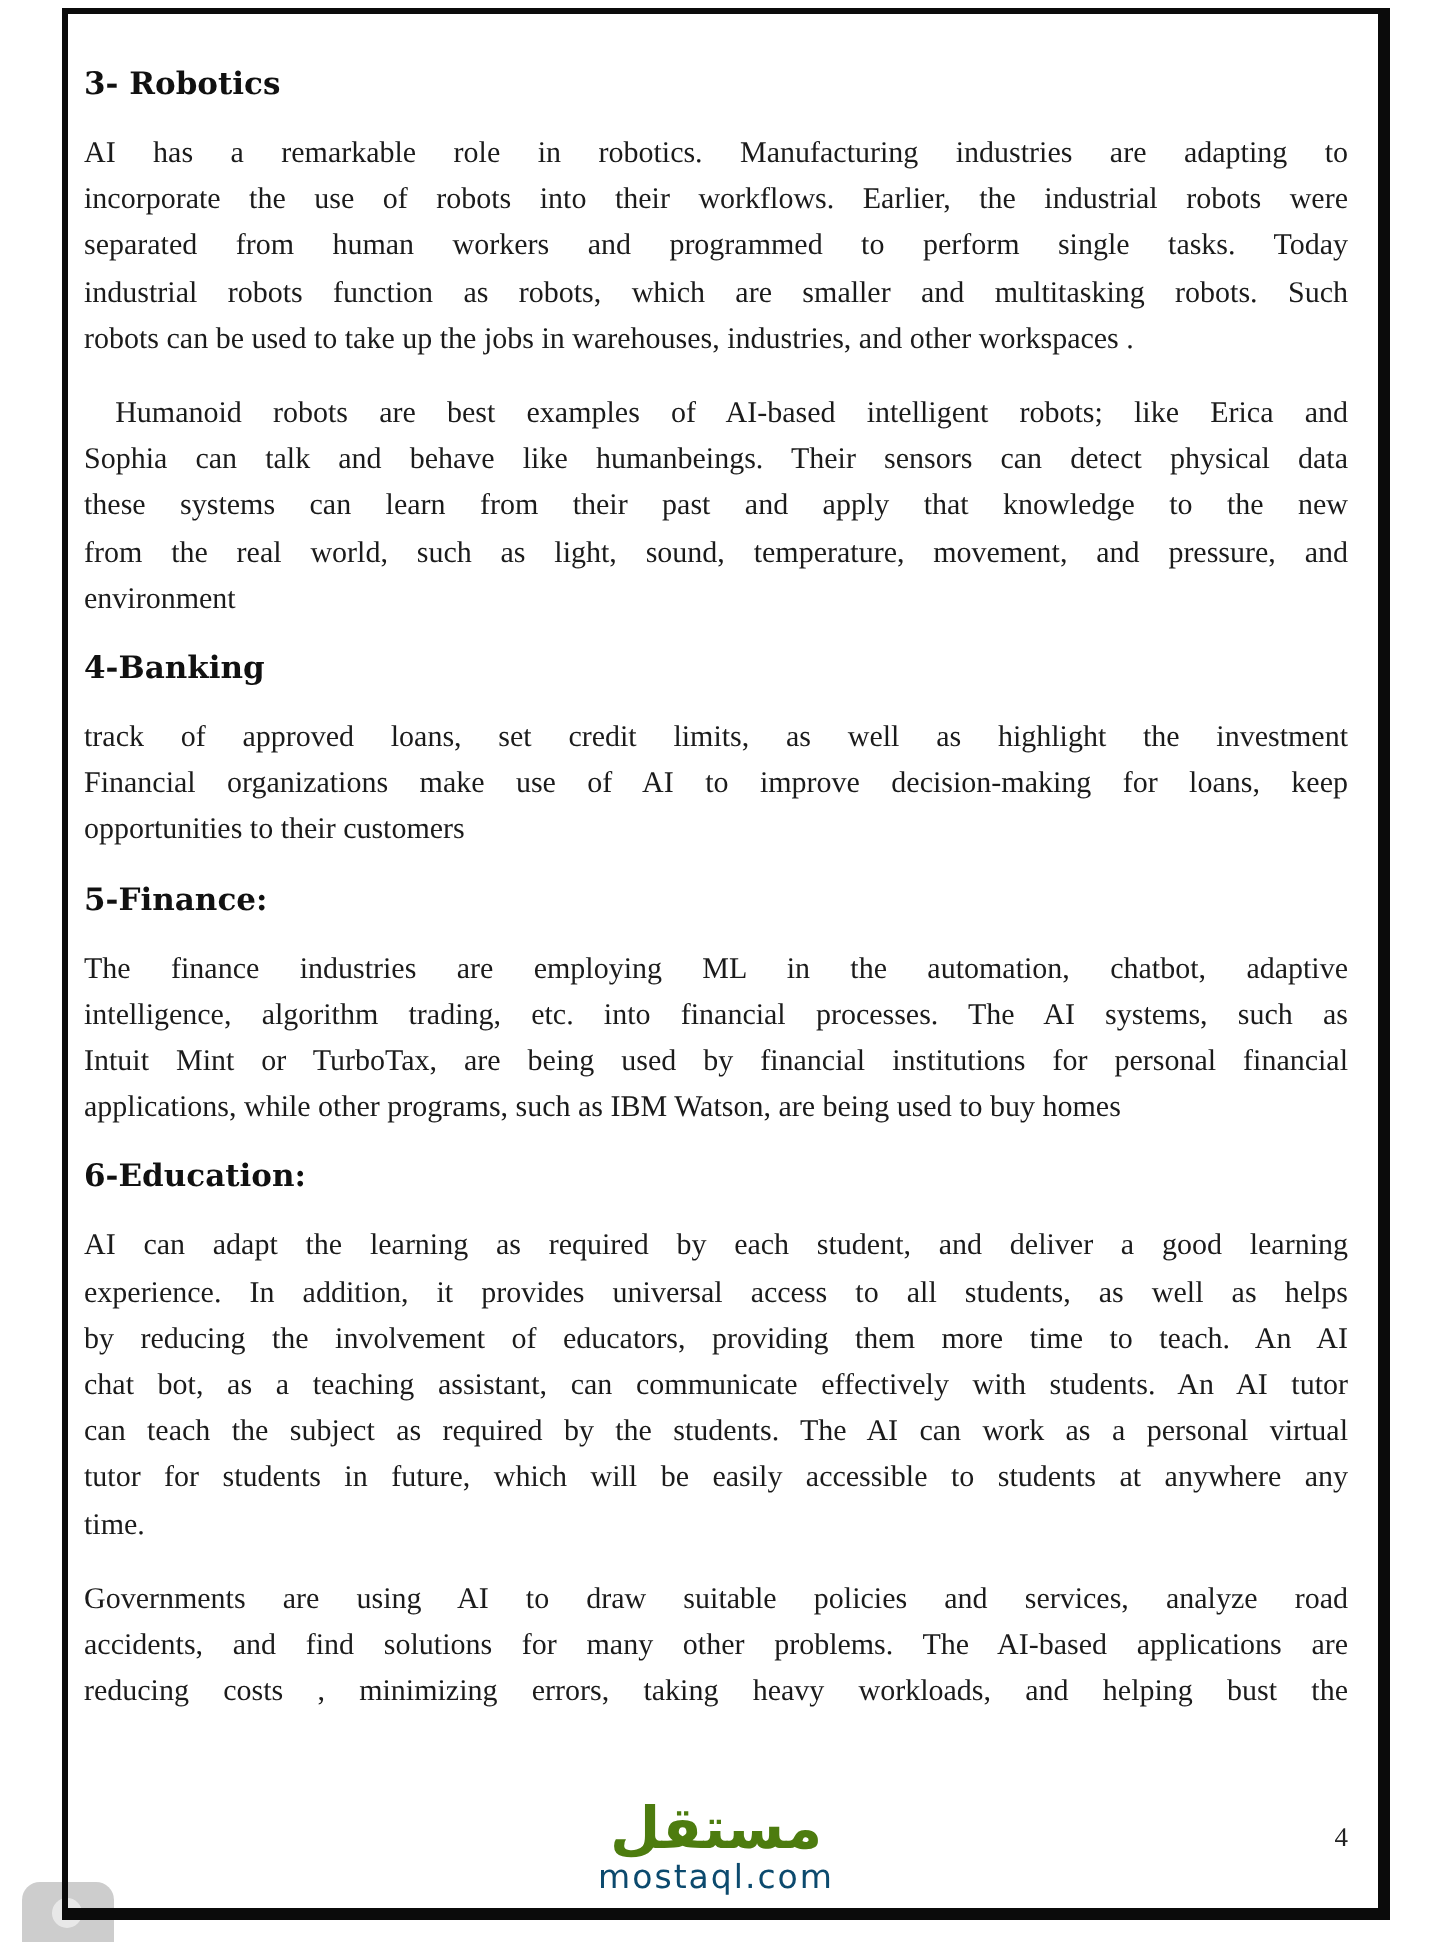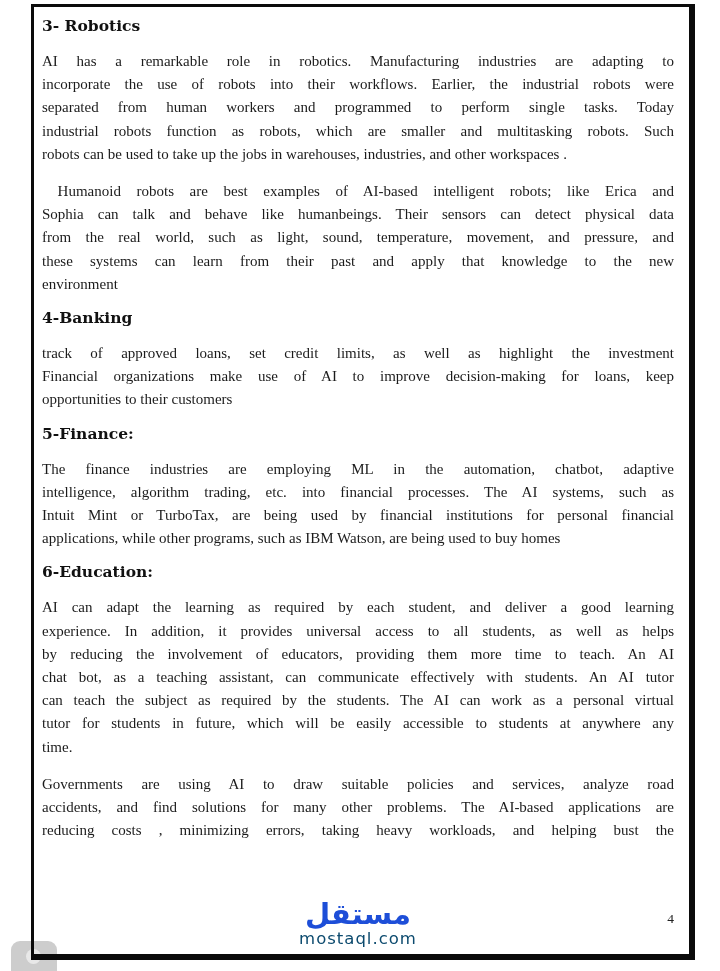--- a/index.html
+++ b/index.html
@@ -34,21 +34,21 @@
     color: #1c1c1c;
   }
   .heading {
     font-family: "DejaVu Serif", serif;
     font-weight: bold;
     font-size: 15.5px;
     line-height: 20px;
     color: #111111;
     margin: 12px 0 0 0;
   }
-  .heading.first { margin-top: 0; }
+  .heading.first { margin-top: 16px; }
   .para {
     margin: 14px 0 0 0;
     font-size: 15px;
     line-height: 23.2px;
     color: #1b1b1b;
   }
   .line {
     text-align: justify;
     text-align-last: justify;
   }
@@ -70,21 +70,21 @@
     transform: translateX(-50%);
     text-align: center;
     z-index: 1;
     user-select: none;
   }
   .wm-ar {
     font-family: "DejaVu Sans", sans-serif;
     font-weight: bold;
     font-size: 29px;
     line-height: 30px;
-    color: #1d4ed8;
+    color: #4d7c0f;
   }
   .wm-en {
     font-family: "DejaVu Sans", sans-serif;
     font-size: 16.5px;
     line-height: 18px;
     letter-spacing: 1px;
     color: #0c4a6e;
     margin-top: 1px;
   }
 
@@ -126,22 +126,22 @@
       <div class="para">
         <div class="line">AI has a remarkable role in robotics. Manufacturing industries are adapting to</div>
         <div class="line">incorporate the use of robots into their workflows. Earlier, the industrial robots were</div>
         <div class="line">separated from human workers and programmed to perform single tasks. Today</div>
         <div class="line">industrial robots function as robots, which are smaller and multitasking robots. Such</div>
         <div class="line last">robots can be used to take up the jobs in warehouses, industries, and other workspaces .</div>
       </div>
       <div class="para">
         <div class="line">&nbsp;Humanoid robots are best examples of AI-based intelligent robots; like Erica and</div>
         <div class="line">Sophia can talk and behave like humanbeings. Their sensors can detect physical data</div>
+        <div class="line">these systems can learn from their past and apply that knowledge to the new</div>
         <div class="line">from the real world, such as light, sound, temperature, movement, and pressure, and</div>
-        <div class="line">these systems can learn from their past and apply that knowledge to the new</div>
         <div class="line last">environment</div>
       </div>
       <div class="heading">4-Banking</div>
       <div class="para">
         <div class="line">track of approved loans, set credit limits, as well as highlight the investment</div>
         <div class="line">Financial organizations make use of AI to improve decision-making for loans, keep</div>
         <div class="line last">opportunities to their customers</div>
       </div>
       <div class="heading">5-Finance:</div>
       <div class="para">

